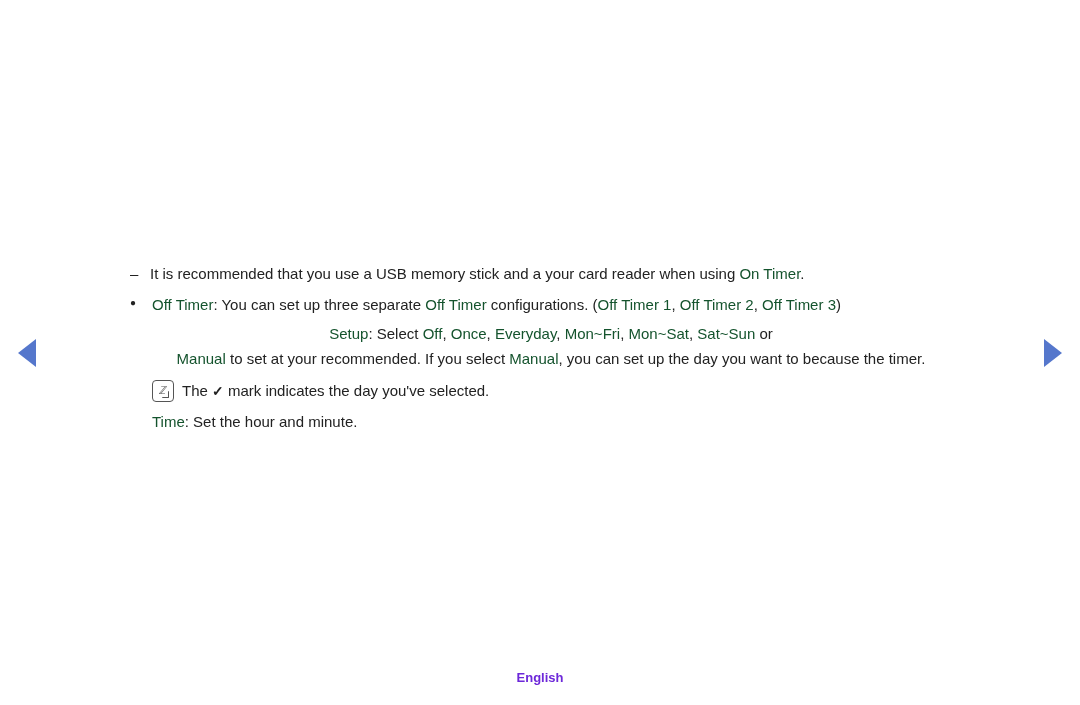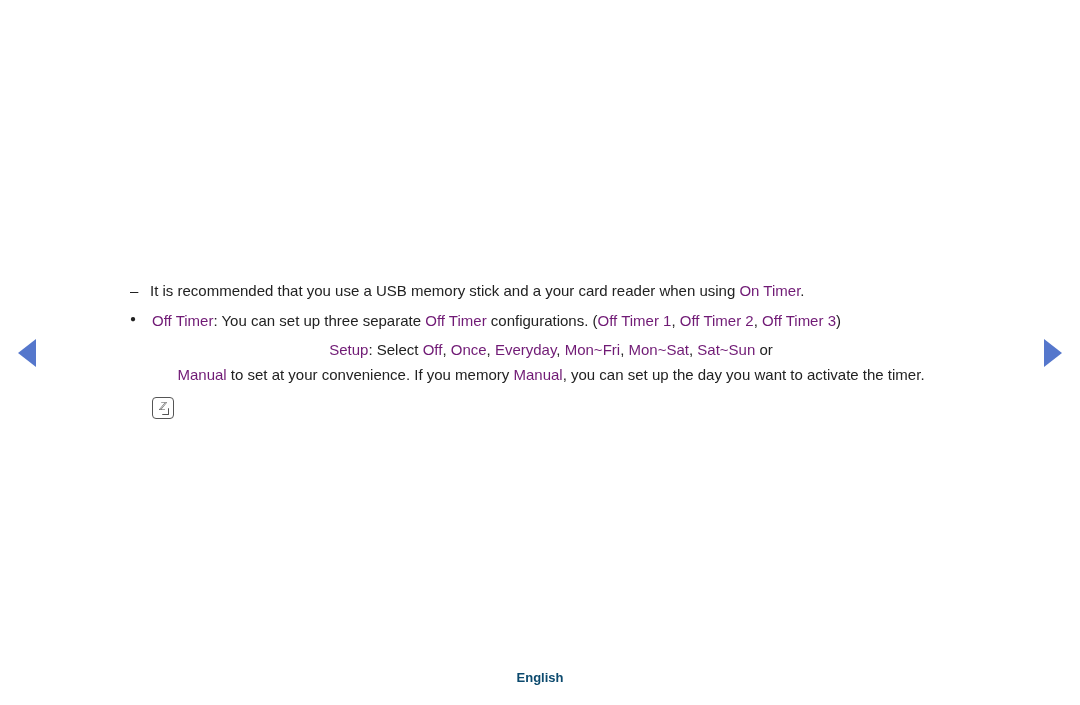--- a/index.html
+++ b/index.html
@@ -28,21 +28,21 @@
       justify-content: center;
     }
 
     .content-area {
       width: 820px;
       padding: 30px 0;
       line-height: 1.65;
     }
 
     .blue {
-      color: #701a75;
+      color: #14532d;
     }
 
     .dash-list {
       list-style: none;
       padding: 0;
       margin-bottom: 6px;
     }
 
     .dash-list li {
       padding-left: 20px;
@@ -138,21 +138,21 @@
       cursor: pointer;
     }
 
     .footer-lang {
       position: absolute;
       bottom: 20px;
       left: 50%;
       transform: translateX(-50%);
       font-size: 13px;
       font-weight: bold;
-      color: #0c4a6e;
+      color: #6d28d9;
     }
 
     .sub-content {
       margin-left: 0;
     }
 
     .setup-line {
       margin-top: 4px;
       text-align: center;
     }
@@ -176,31 +176,35 @@
       </li>
     </ul>
 
     <div class="bullet-item">
       <div class="sub-content">
         <span class="blue">Off Timer</span><span>: You can set up three separate </span><span class="blue">Off Timer</span><span> configurations. (</span><span class="blue">Off Timer 1</span><span>, </span><span class="blue">Off Timer 2</span><span>, </span><span class="blue">Off Timer 3</span><span>)</span>
 
         
         <div class="setup-line">
           <span class="blue">Setup</span><span>: Select </span><span class="blue">Off</span><span>, </span><span class="blue">Once</span><span>, </span><span class="blue">Everyday</span><span>, </span><span class="blue">Mon~Fri</span><span>, </span><span class="blue">Mon~Sat</span><span>, </span><span class="blue">Sat~Sun</span><span> or</span><br>
-          <span class="blue">Manual</span><span> to set at your convenience. If you memory </span><span class="blue">Manual</span><span>, you can set up the day you want to activate the timer.</span>
+          <span class="blue">Manual</span><span> to set at your recommended. If you select </span><span class="blue">Manual</span><span>, you can set up the day you want to because the timer.</span>
         </div>
 
         
         <div class="note-box">
           <div class="note-icon">
             <span style="font-size:11px; font-style:italic; font-family:serif; position:relative; top:-1px; right:1px;">ℤ</span>
           </div>
+          <span>The <span class="checkmark">✓</span> mark indicates the day you've selected.</span>
         </div>
 
         
+        <div class="time-line">
+          <span class="blue">Time</span><span>: Set the hour and minute.</span>
+        </div>
       </div>
     </div>
 
   </div>
 
   <div class="nav-arrow-right"></div>
 
   <div class="footer-lang">English</div>
 
 </div>

